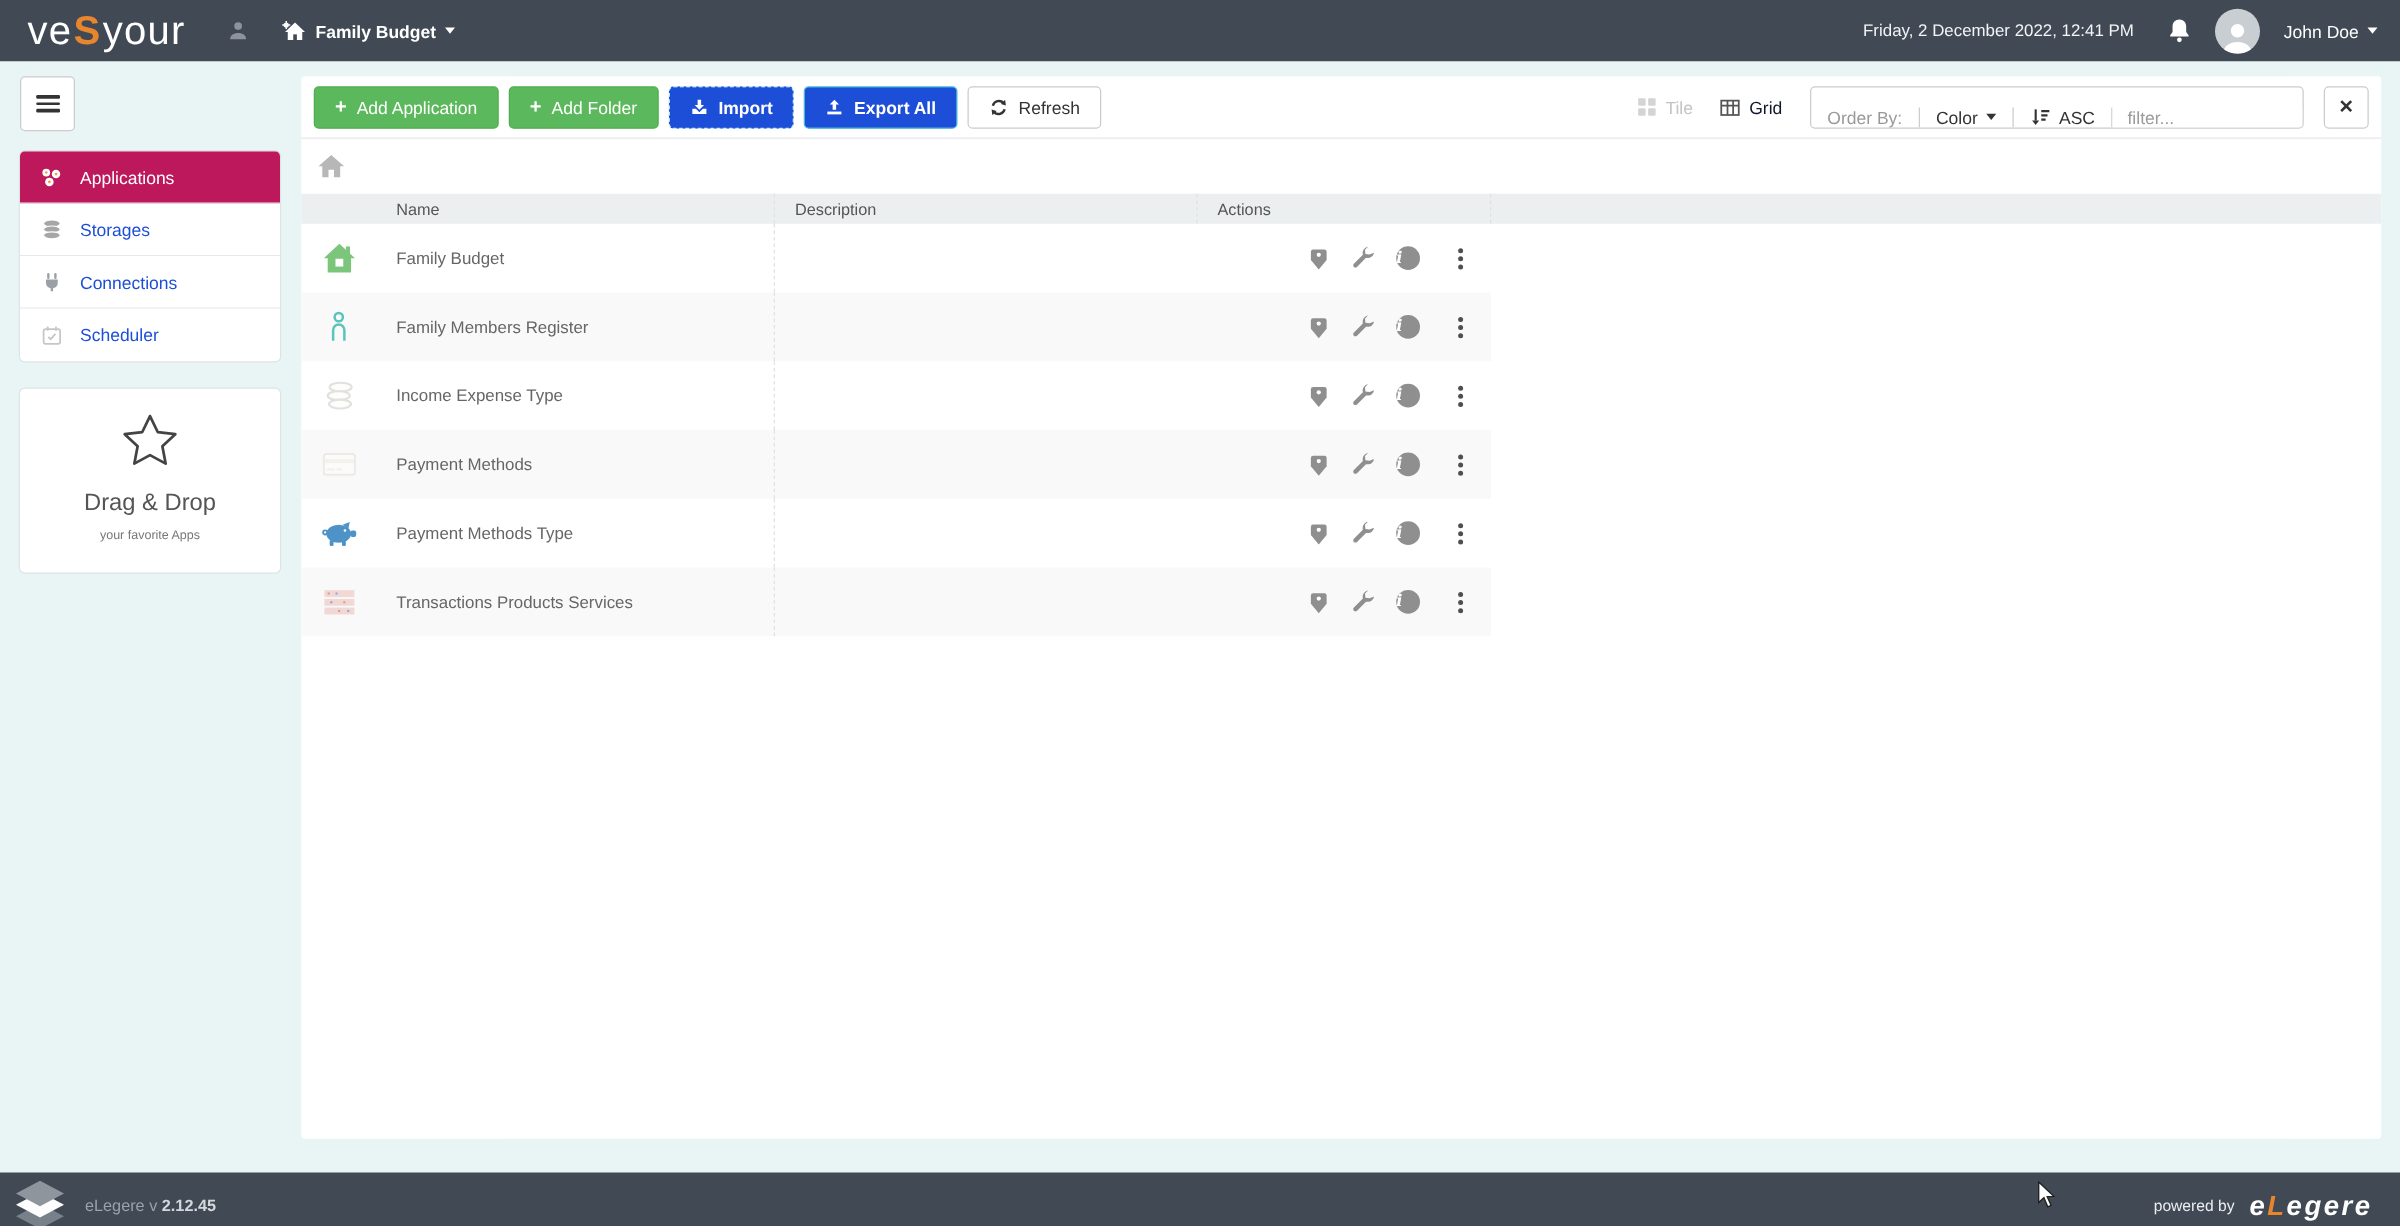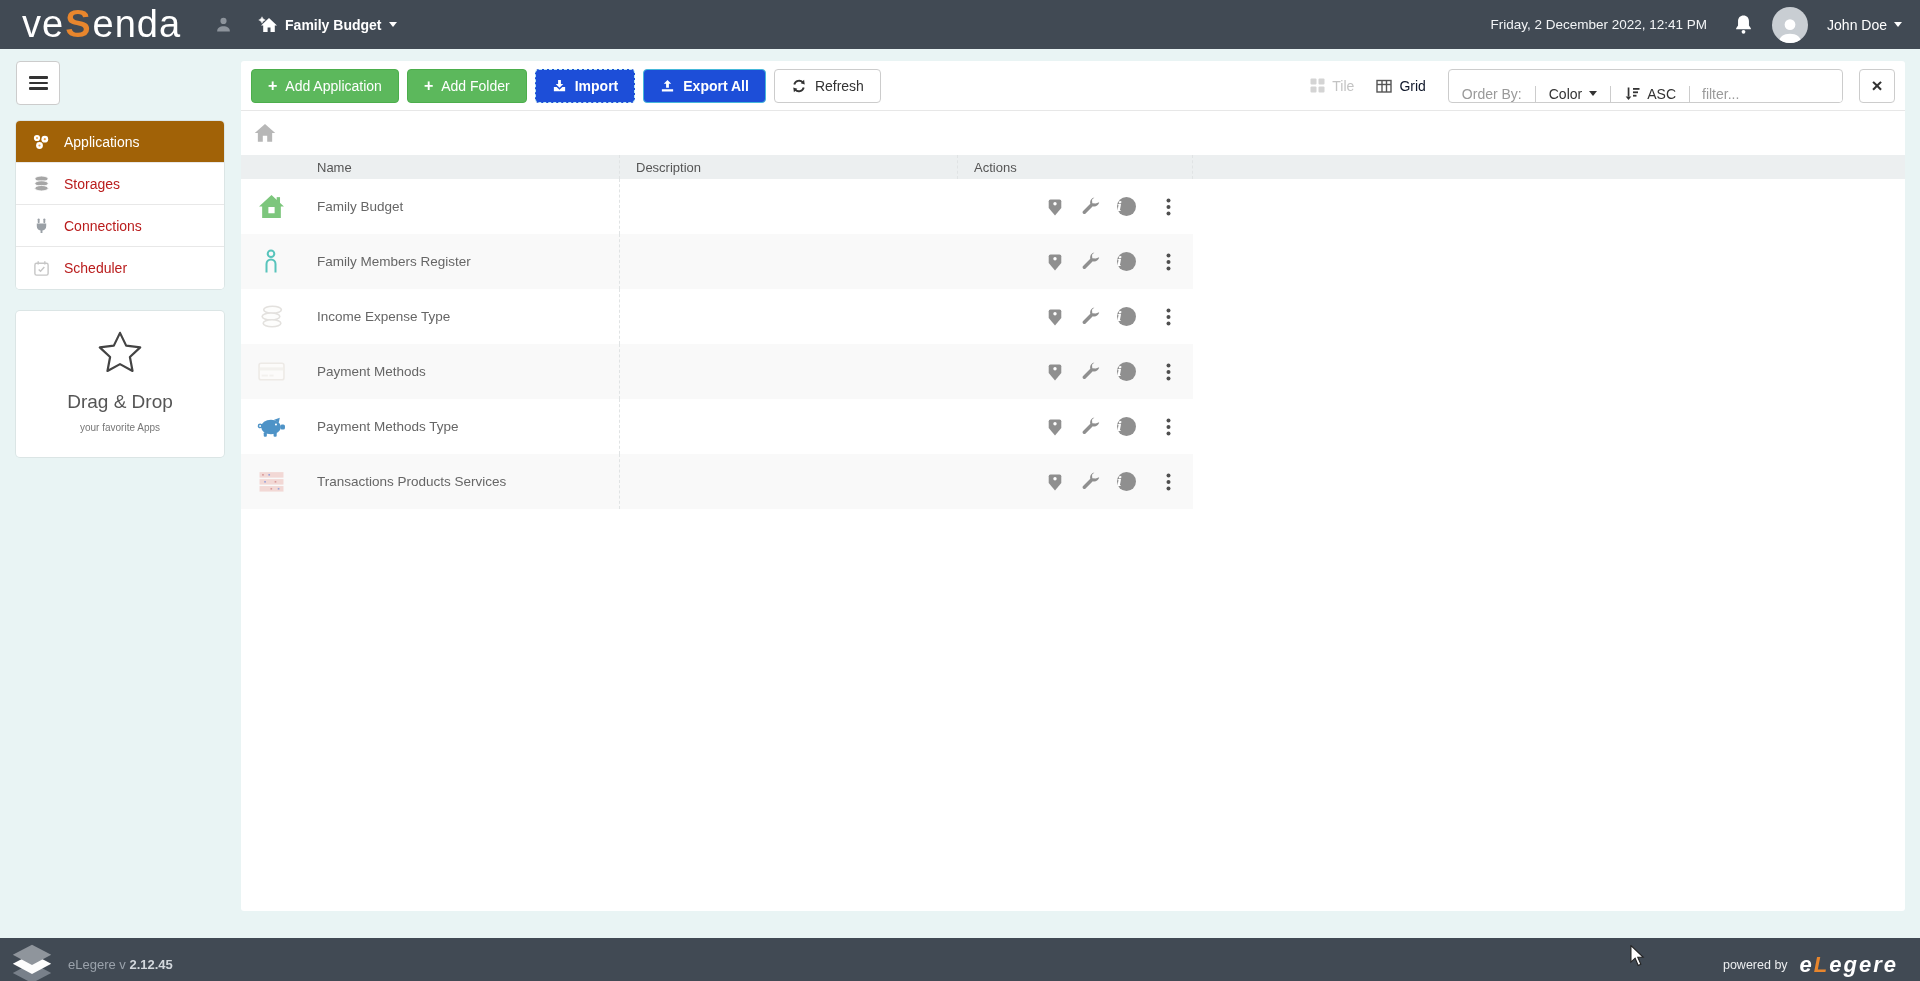--- a/index.html
+++ b/index.html
@@ -2,21 +2,21 @@
 <html><head>
 <meta charset="utf-8">
 <style>
   * { margin:0; padding:0; box-sizing:border-box; }
   html,body { width:1920px; height:981px; overflow:hidden; }
   body { font-family:"Liberation Sans", sans-serif; background:#e9f4f4; position:relative; }
 
   
   .topbar { position:absolute; top:0; left:0; width:1920px; height:49px; background:#414a54;
             display:flex; align-items:center; padding:0 18px 0 22px; }
-  .logo { font-size:38px; color:#fff; letter-spacing:1px; font-weight:400; display:flex; align-items:baseline; }
+  .logo { font-size:32px; color:#fff; letter-spacing:1px; font-weight:400; display:flex; align-items:baseline; }
   .logo .accent { color:#e8862d; font-weight:700; margin:0 1px; }
   .tb-person { margin:0 26px 0 34px; display:flex; align-items:center; }
   .app-menu { display:flex; align-items:center; gap:7px; color:#fff; font-size:14px; font-weight:700; cursor:pointer; }
   .caret { display:inline-block; width:0; height:0; border-left:4px solid transparent;
            border-right:4px solid transparent; border-top:5px solid currentColor; }
   .tb-right { margin-left:auto; display:flex; align-items:center; gap:19px; color:#fff;justify-content:flex-end; }
   .tb-date { font-size:13.5px; color:#f2f4f6; margin-right:8px; }
   .avatar { width:36px; height:36px; border-radius:50%; background:#c9ced3; overflow:hidden;
             display:flex; justify-content:center; align-items:flex-end; }
   .tb-user { display:flex; align-items:center; gap:7px; font-size:14px; cursor:pointer; }
@@ -25,23 +25,23 @@
   .main { position:absolute; top:49px; left:0; right:0; padding:12px 15px 0 16px; display:flex; gap:17px; }
 
   
   .sidebar { width:208px; flex:0 0 208px; }
   .hamburger { width:44px; height:44px; background:#fff; border:1px solid #ccc; border-radius:4px;
                display:flex; flex-direction:column; justify-content:center; align-items:center; gap:3px; cursor:pointer; }
   .hamburger div { width:19px; height:2.6px; background:#333; border-radius:1px; }
   .menu-card { margin-top:16px; background:#fff; border-radius:4px; overflow:hidden;
                box-shadow:0 0 0 1px rgba(0,0,0,0.06); }
   .menu-item { height:42px; display:flex; align-items:center; gap:13px; padding-left:15px;
-               font-size:14px; color:#b91c1c; border-bottom:1px solid #e8e8e8; cursor:pointer; background:#fff; }
+               font-size:14px; color:#1d4ed8; border-bottom:1px solid #e8e8e8; cursor:pointer; background:#fff; }
   .menu-item:last-child { border-bottom:none; }
-  .menu-item.active { background:#a16207; color:#fff; }
+  .menu-item.active { background:#be185d; color:#fff; }
   .menu-item .mi-icon { width:20px; display:flex; justify-content:center; }
   .fav-card { margin-top:22px; background:#fff; border-radius:4px; overflow:hidden;
               box-shadow:0 0 0 1px rgba(0,0,0,0.06); }
   .fav-head { height:40px; background:#f6f6f6; border-bottom:1px solid #e3e3e3; display:flex;
               align-items:center; gap:10px; padding-left:15px; font-size:15px; color:#555; }
   .fav-body { padding:20px 10px 24px; text-align:center; color:#555; }
   .fav-body .big-star { margin-bottom:14px; }
   .fav-dnd { font-size:19px; color:#555; margin-bottom:9px; }
   .fav-sub { font-size:10px; color:#777; }
 
@@ -99,21 +99,21 @@
 
   .cursor { position:absolute; left:1627px; top:945px; z-index:50; }
 </style>
 </head>
 <body>
 
 <div class="topbar">
   <div class="logo">
     <span>ve</span>
       <span class="accent">S</span>
-      <span>enda</span>
+      <span>your</span>
   </div>
   <span class="tb-person">
     <svg width="17" height="17" viewBox="0 0 16 16" fill="#8d949c">
         <circle cx="8" cy="4.6" r="2.9"></circle>
         <path d="M2 14.5c0-3.2 2.7-4.8 6-4.8s6 1.6 6 4.8z"></path>
       </svg>
   </span>
   <div class="app-menu">
     <span style="display:flex">
       <svg width="20" height="18" viewBox="0 0 20 18" fill="#fff">

